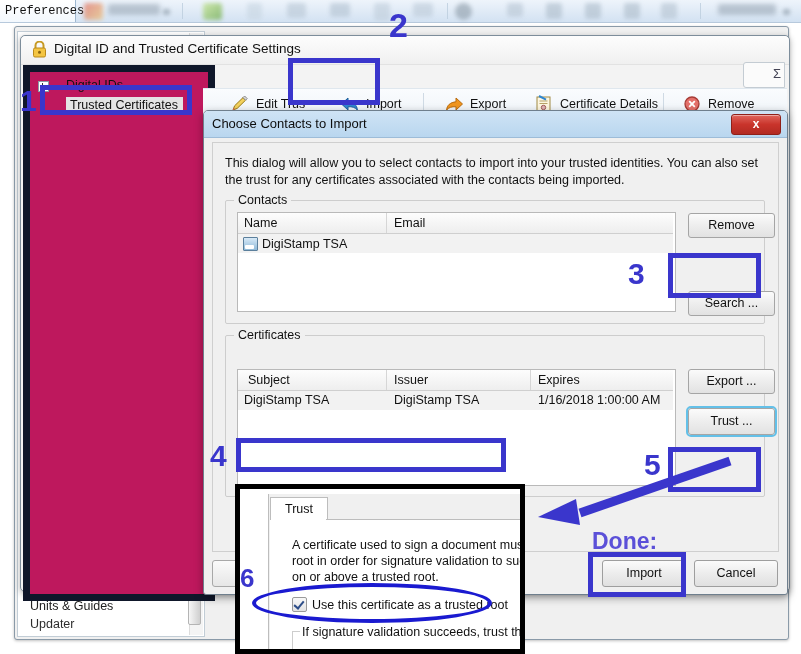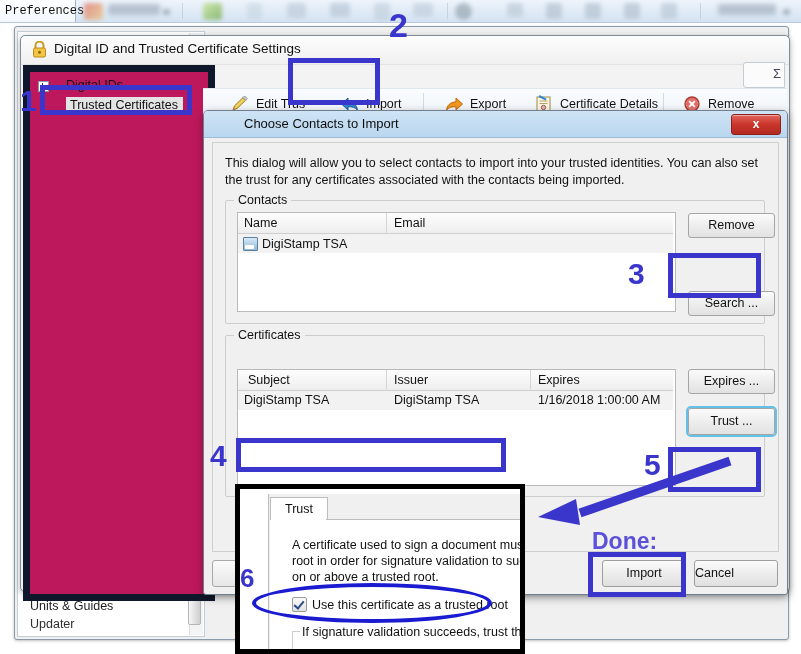--- a/index.html
+++ b/index.html
@@ -138,21 +138,21 @@
   #import-dialog{
     position:absolute;left:203px;top:110px;width:583px;height:483px;
     background:#f0f0f0;border:1px solid #6f7f8d;border-radius:5px 5px 3px 3px;
     box-shadow:0 3px 9px rgba(0,0,0,.35);
   }
   #import-titlebar{
     position:absolute;left:0;top:0;width:583px;height:26px;
     background:linear-gradient(180deg,#cfe3f5 0%,#b9d6ef 100%);
     border-radius:4px 4px 0 0;border-bottom:1px solid #9dbcd8;
   }
-  #import-title{position:absolute;left:8px;top:5px;font-size:13px;color:#0d0d0d;white-space:nowrap;margin-left:32px;}
+  #import-title{position:absolute;left:8px;top:5px;font-size:13px;color:#0d0d0d;white-space:nowrap;}
   #import-close{
     position:absolute;right:6px;top:3px;width:48px;height:19px;border-radius:3px;
     background:linear-gradient(180deg,#e0665d 0%,#c9342b 50%,#b22a22 100%);
     border:1px solid #8f2019;box-shadow:inset 0 1px 0 rgba(255,255,255,.45);
     color:#fff;font-size:12px;font-weight:bold;text-align:center;line-height:18px;
     font-family:"Liberation Sans",sans-serif;
   }
   #import-inner{
     position:absolute;left:8px;top:31px;width:565px;height:408px;
     background:#f0f0f0;border:1px solid #cfcfcf;
@@ -238,21 +238,21 @@
   #btn-import{
     position:absolute;left:398px;top:6px;width:82px;height:25px;
     background:linear-gradient(180deg,#fbfbfb 0%,#ededed 48%,#e0e0e0 100%);
     border:1px solid #9e9e9e;border-radius:3px;
     font-size:12.5px;color:#111;text-align:center;line-height:24px;
   }
   #btn-cancel{
     position:absolute;left:490px;top:6px;width:82px;height:25px;
     background:linear-gradient(180deg,#fbfbfb 0%,#ededed 48%,#e0e0e0 100%);
     border:1px solid #9e9e9e;border-radius:3px;
-    font-size:12.5px;color:#111;text-align:left;line-height:24px;
+    font-size:12.5px;color:#111;text-align:center;line-height:24px;
   }
   #btn-other-left{
     position:absolute;left:212px;top:560px;width:24px;height:25px;
     background:linear-gradient(180deg,#fbfbfb,#e6e6e6);border:1px solid #a8a8a8;border-radius:3px;
   }
   
   #trust-inset{
     position:absolute;left:235px;top:484px;width:290px;height:170px;
     background:#ffffff;border:5px solid #000000;overflow:hidden;box-sizing:border-box;
   }
@@ -478,21 +478,21 @@
           <div class="lh-cell" style="left:156px;">Issuer</div>
           <div id="certs-hdr-sep2"></div>
           <div class="lh-cell" style="left:300px;">Expires</div>
         </div>
         <div id="cert-row">
           <span class="cr-cell" style="left:6px;">DigiStamp TSA</span>
           <span class="cr-cell" style="left:156px;">DigiStamp TSA</span>
           <span class="cr-cell" style="left:300px;">1/16/2018 1:00:00 AM</span>
         </div>
       </div>
-      <div class="side-btn" id="btn-details">Expires ...</div>
+      <div class="side-btn" id="btn-details">Export ...</div>
       <div id="btn-trust">Trust ...</div>
     </div>
   </div>
 
   <div id="dlg-buttons">
     <div id="btn-import">Import</div>
     <div id="btn-cancel">Cancel</div>
   </div>
 </div>
 

